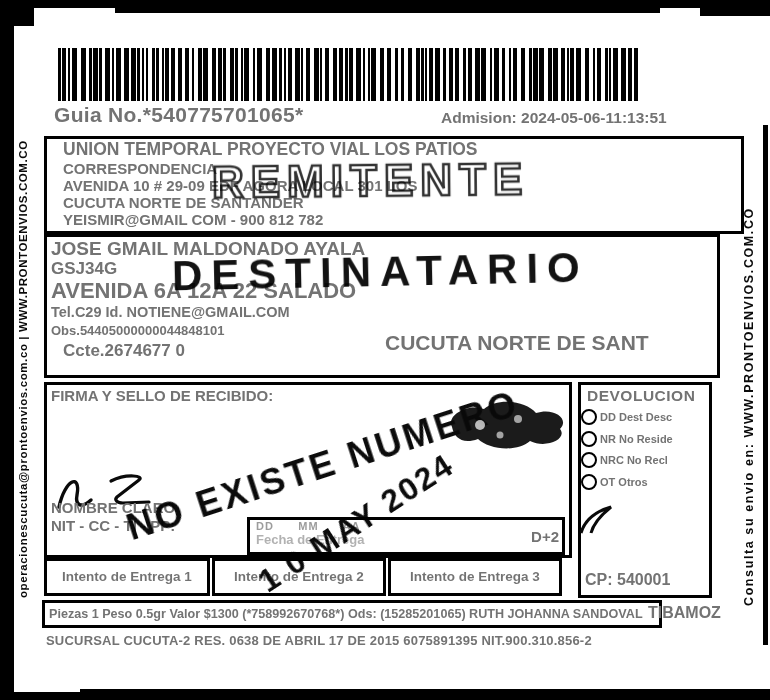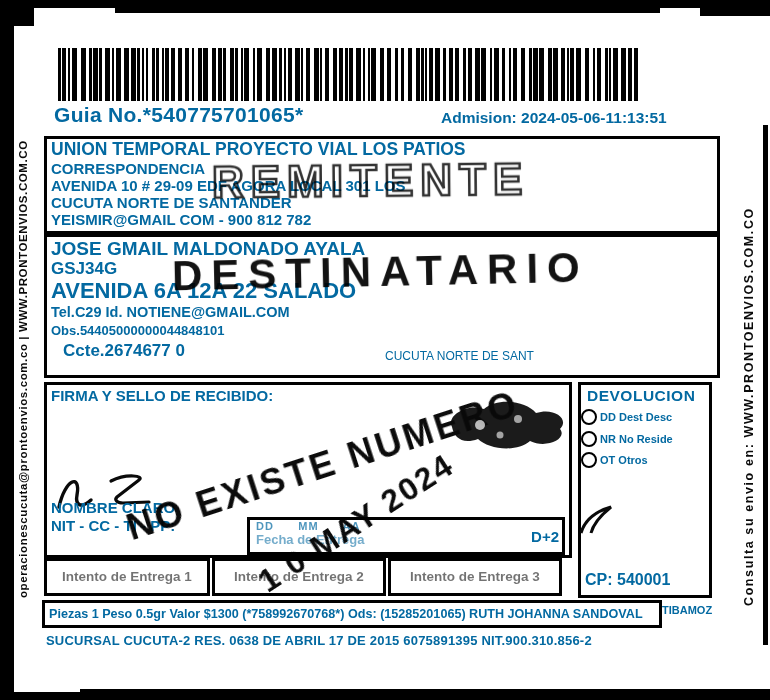--- a/index.html
+++ b/index.html
@@ -4,54 +4,54 @@
 <style>
   html,body{margin:0;padding:0;}
   body{
     width:770px;height:700px;position:relative;overflow:hidden;
     background:#000;
     font-family:"Liberation Sans","DejaVu Sans",sans-serif;
     -webkit-font-smoothing:none;
   }
   .page{position:absolute;left:12px;top:8px;width:758px;height:684px;background:#fff;}
   .abs{position:absolute;}
-  .ink{color:#0369a1;}
+  .ink{color:#737373;}
   .box{position:absolute;border:3px solid #000;background:#fff;}
   .nowrap{white-space:nowrap;}
 
   
   .edge{position:absolute;background:#000;}
 
   
   #barcode{position:absolute;left:58px;top:48px;width:586px;height:53px;font-size:0;overflow:hidden;}
 
   
   .guia-line{left:54px;top:103px;font-size:21px;font-weight:bold;letter-spacing:.3px;}
   .admision{left:441px;top:109px;font-size:15.5px;font-weight:bold;}
 
   
-  .sender{left:44px;top:136px;width:662px;height:90px;padding:1px 4px;line-height:1.14;}
+  .sender{left:44px;top:136px;width:662px;height:90px;padding:1px 16px;line-height:1.14;}
   .sender .l1{font-size:17.5px;font-weight:bold;}
   .sender .ln{font-size:15px;font-weight:bold;}
   .stamp-remitente{
     left:212px;top:156px;font-size:44px;font-weight:bold;letter-spacing:7px;
     color:transparent;-webkit-text-stroke:2.6px #0a0a0a;
     opacity:.8;transform:rotate(-.6deg);filter:blur(.3px) contrast(3);
     white-space:nowrap;
   }
 
   
   .recip{left:44px;top:234px;width:662px;height:136px;padding:1px 4px;}
   .recip .name{font-size:19px;font-weight:bold;line-height:21px;}
   .recip .code{font-size:17px;font-weight:bold;line-height:19px;}
   .recip .addr{font-size:22px;font-weight:bold;line-height:25px;}
   .recip .tel{font-size:14.5px;font-weight:bold;line-height:18px;}
   .recip .obs{font-size:13px;font-weight:bold;line-height:20px;}
   .recip .ccte{font-size:17px;font-weight:bold;line-height:20px;margin-left:12px;}
-  .recip .city{position:absolute;left:338px;bottom:12px;font-size:12px;font-weight:normal;}
+  .recip .city{position:absolute;left:338px;bottom:20px;font-size:21px;font-weight:bold;}
   .stamp-destinatario{
     left:172px;top:248px;font-size:42px;font-weight:bold;letter-spacing:9px;
     color:#0a0a0a;opacity:.92;transform:rotate(-1.2deg);
     filter:blur(.5px) contrast(4);white-space:nowrap;
   }
 
   
   .firma{left:44px;top:382px;width:522px;height:170px;}
   .firma-title{position:absolute;left:4px;top:2px;font-size:15px;font-weight:bold;}
   .nombre-claro{position:absolute;left:4px;top:114px;font-size:15px;font-weight:bold;}
@@ -74,21 +74,21 @@
   .intento{border:3px solid #000;position:absolute;top:558px;height:32px;background:#fff;}
   .intento span{display:block;text-align:center;font-size:13.5px;font-weight:bold;line-height:32px;
     opacity:.55;filter:blur(.6px) contrast(2);white-space:nowrap;}
   .i1{left:44px;width:160px;}
   .i2{left:212px;width:168px;}
   .i3{left:388px;width:168px;}
 
   
   .piezas{left:42px;top:600px;width:614px;height:22px;border:3px solid #000;overflow:hidden;}
   .piezas span{display:block;font-size:12.6px;font-weight:bold;line-height:22px;padding-left:4px;white-space:nowrap;}
-  .piezas-overflow{left:662px;top:604px;font-size:11px;font-weight:bold;white-space:nowrap;}
+  .piezas-overflow{left:648px;top:604px;font-size:16px;font-weight:bold;white-space:nowrap;}
   .sucursal{left:46px;top:633px;font-size:13px;font-weight:bold;letter-spacing:.2px;white-space:nowrap;}
 
   
   .stamp-noexiste{
     left:128px;top:508px;font-size:36px;font-weight:bold;letter-spacing:3px;
     transform:rotate(-18deg);transform-origin:0 50%;white-space:nowrap;
     color:#0a0a0a;filter:blur(.4px) contrast(4);opacity:.95;
   }
   .stamp-date{
     left:262px;top:566px;font-size:32px;font-weight:bold;letter-spacing:2px;
@@ -162,20 +162,24 @@
   <div class="devo-row">
     <span class="radio"></span>
     <span class="devo-lbl ink">DD Dest Desc</span>
   </div>
   <div class="devo-row">
     <span class="radio"></span>
     <span class="devo-lbl ink">NR No Reside</span>
   </div>
   <div class="devo-row">
     <span class="radio"></span>
+    <span class="devo-lbl ink">NRC No Recl</span>
+  </div>
+  <div class="devo-row">
+    <span class="radio"></span>
     <span class="devo-lbl ink">OT Otros</span>
   </div>
   <svg class="devo-check" width="40" height="34" viewBox="0 0 40 34">
     <path d="M4 30 C8 16 20 8 34 4 C24 12 16 22 14 30" fill="none" stroke="#0a0a0a" stroke-width="3"></path>
   </svg>
   <div class="devo-cp ink">CP: 540001</div>
 </div>
 
 <div class="intento i1">
   <span>Intento de Entrega 1</span>

